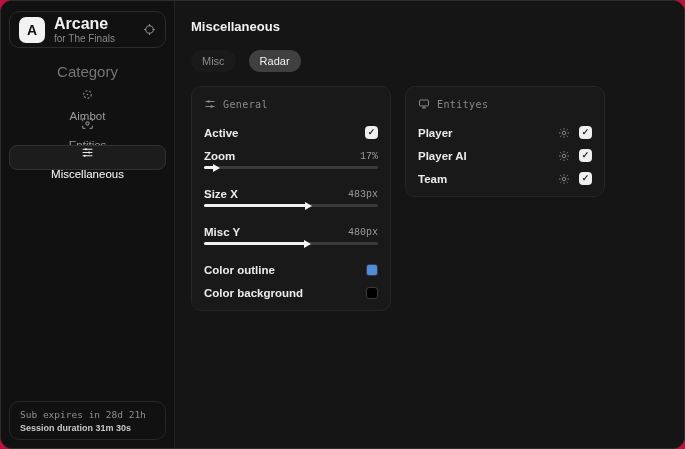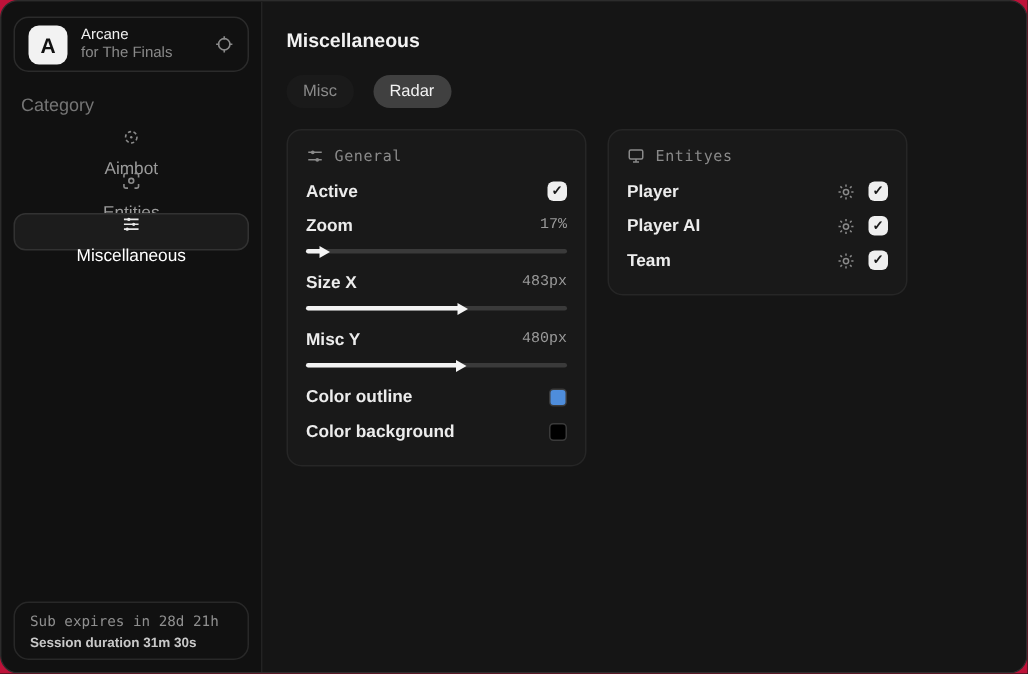--- a/index.html
+++ b/index.html
@@ -36,28 +36,29 @@
   .avatar {
     width: 26px; height: 26px;
     background: #f2f2f2;
     border-radius: 7px;
     color: #111;
     font-weight: bold;
     font-size: 14px;
     display: flex; align-items: center; justify-content: center;
   }
   .brand-text { flex: 1; line-height: 1.15; }
-  .brand-name { color: #f0f0f0; font-size: 10px; font-weight: normal; }
+  .brand-name { color: #f0f0f0; font-size: 16px; font-weight: bold; }
   .brand-sub { color: #8a8a8a; font-size: 10px; }
   .icon { display: inline-flex; align-items: center; justify-content: center; }
   .icon svg { display: block; }
   .brand-gear { color: #8a8a8a; }
   .category-label {
-    color: #757575; font-size: 12px;
+    color: #757575; font-size: 15px;
     margin: 15px 5px 7px 5px;
+    text-align: center;
   }
   .nav { display: flex; flex-direction: column; gap: 4px; }
   .nav-item {
     display: flex; align-items: center; gap: 9px;
     height: 25px;
     padding: 0 8px;
     border: 1px solid transparent;
     border-radius: 8px;
     color: #9b9b9b;
     font-size: 11.5px;
@@ -133,21 +134,21 @@
   }
   .panel-header {
     display: flex; align-items: center; gap: 7px;
     color: #8a8a8a;
     font-family: "DejaVu Sans Mono", monospace;
     font-size: 10px;
     letter-spacing: 0.4px;
     margin: 2px 0 6px 0;
   }
   .row {
-    display: flex; align-items: center; justify-content: space-between;
+    display: flex; align-items: flex-end; justify-content: space-between;
     height: 23px;
   }
   .row-label { color: #ececec; font-size: 11.5px; font-weight: bold; }
   .row-value {
     color: #9a9a9a;
     font-family: Liberation Mono, monospace;
     font-size: 10px;
   }
   .checkbox {
     width: 13px; height: 13px;

